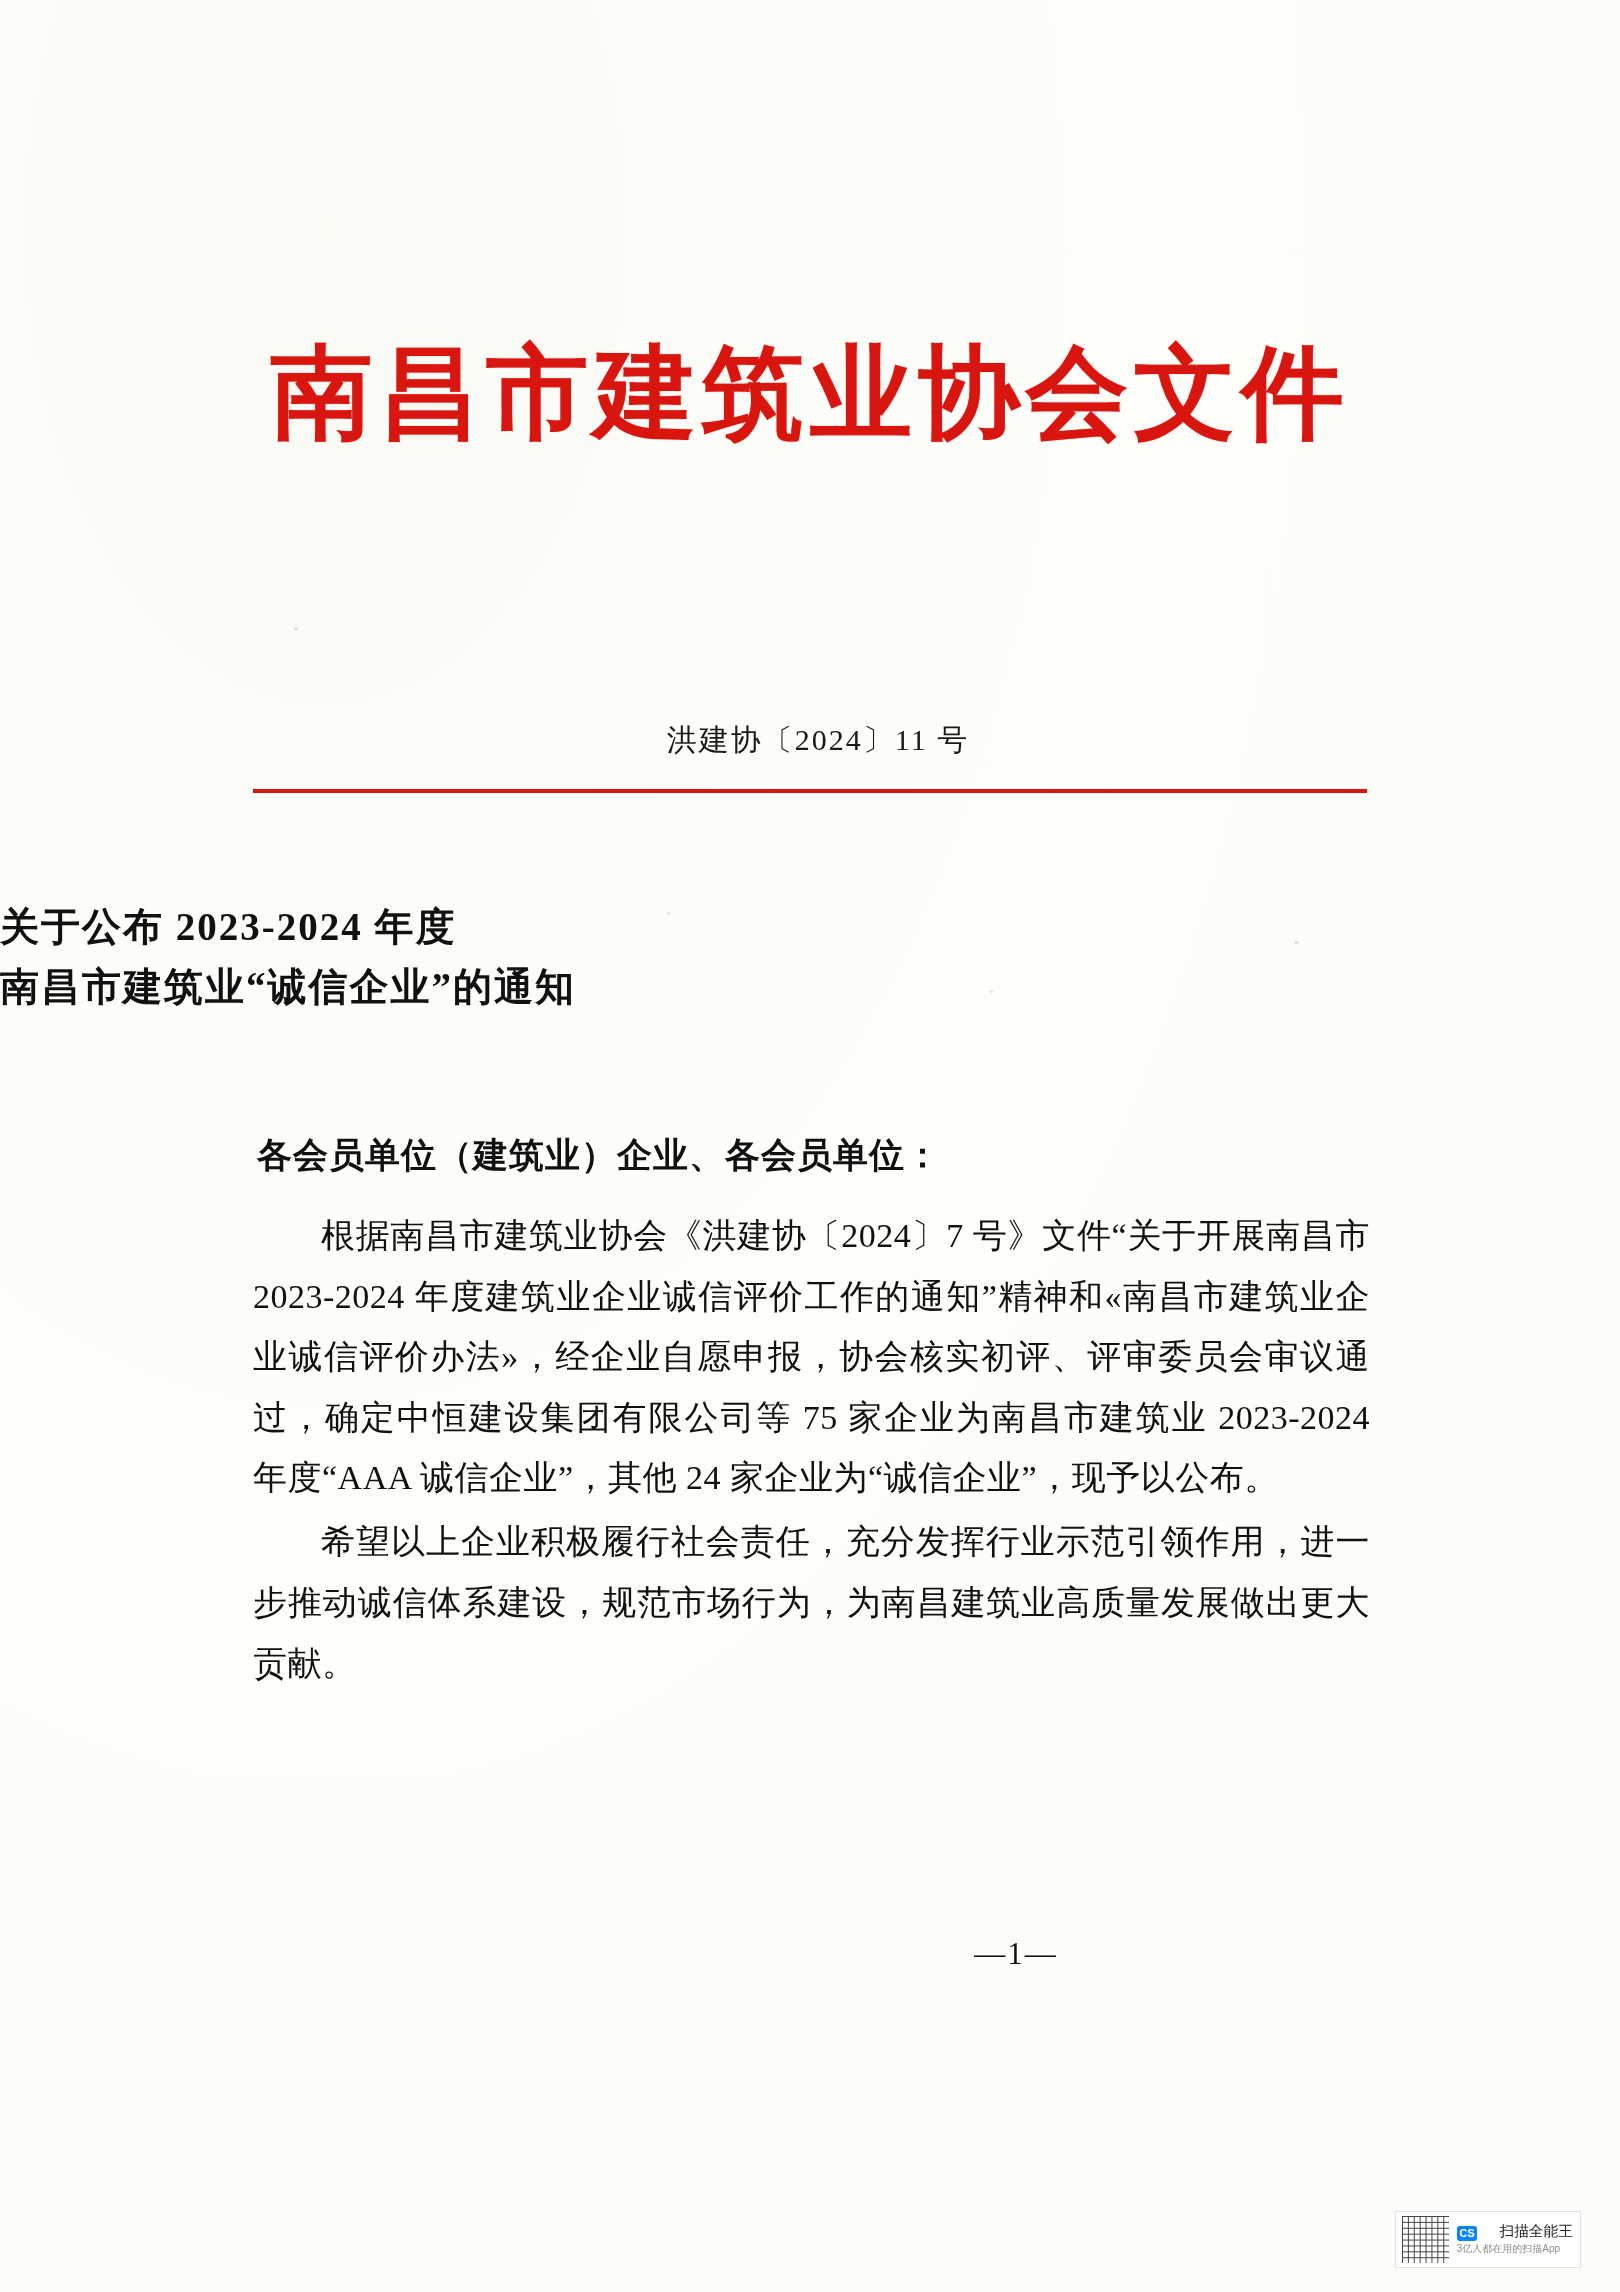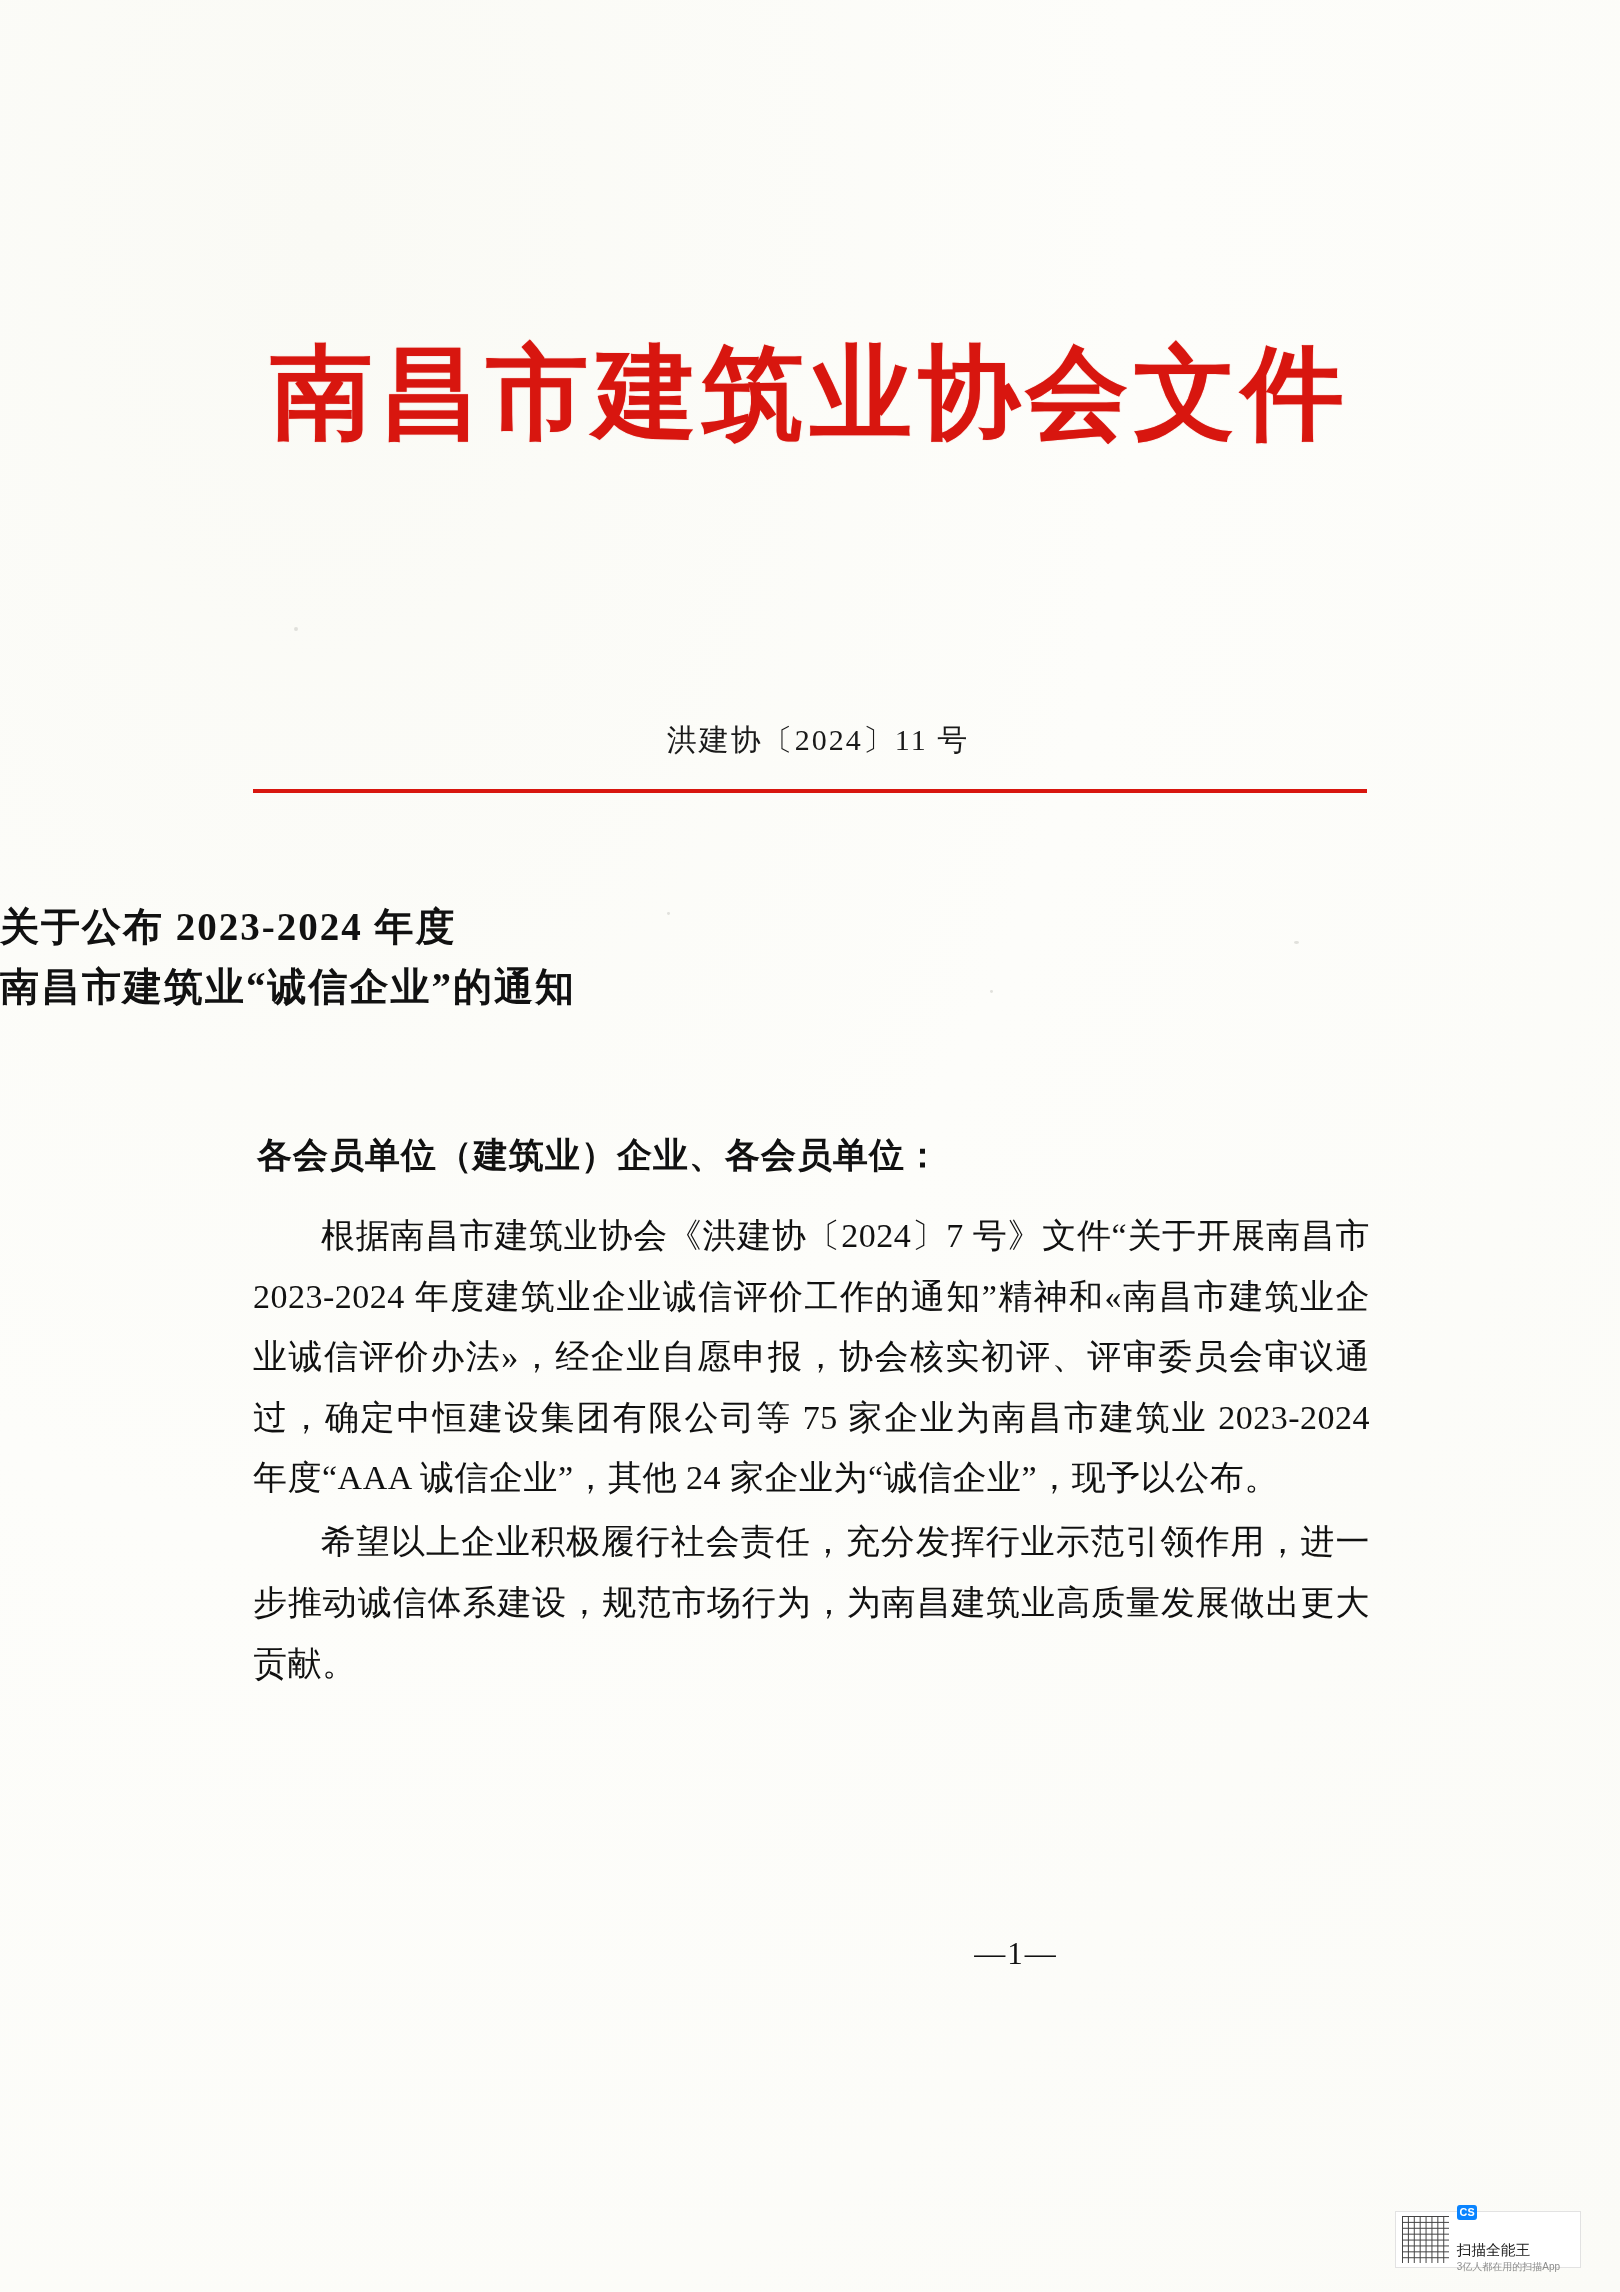--- a/index.html
+++ b/index.html
@@ -142,23 +142,22 @@
     flex: none;
   }
   .wm-text {
     display: flex;
     flex-direction: column;
     justify-content: center;
     line-height: 1.2;
   }
   .wm-row {
     display: flex;
-    align-items: flex-start;
+    align-items: flex-end;
     gap: 22px;
-    flex-direction: column;
   }
   .wm-badge {
     background: #0a84ff;
     color: #fff;
     font-size: 10.8px;
     font-weight: bold;
     border-radius: 2.9px;
     padding: 1px 2.9px;
     font-family: "Liberation Sans", sans-serif;
   }

